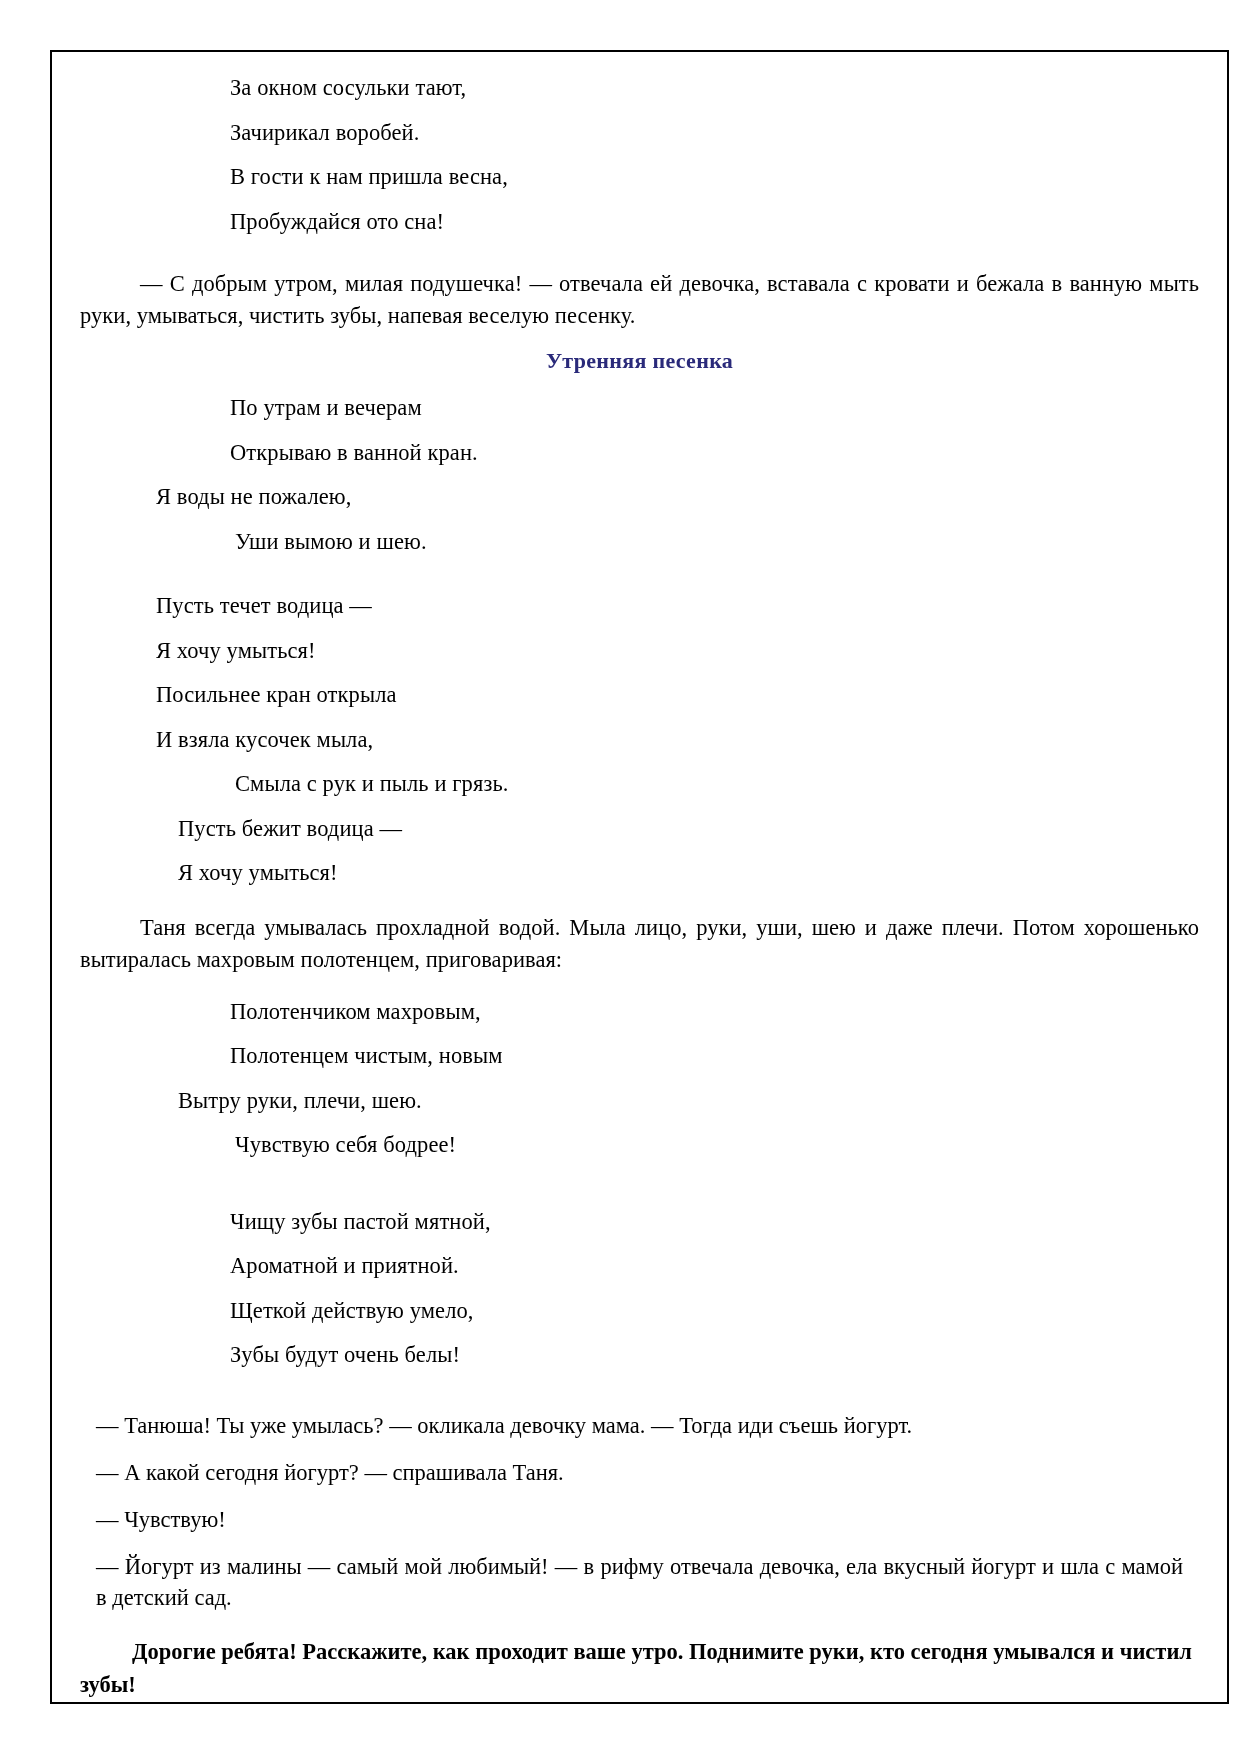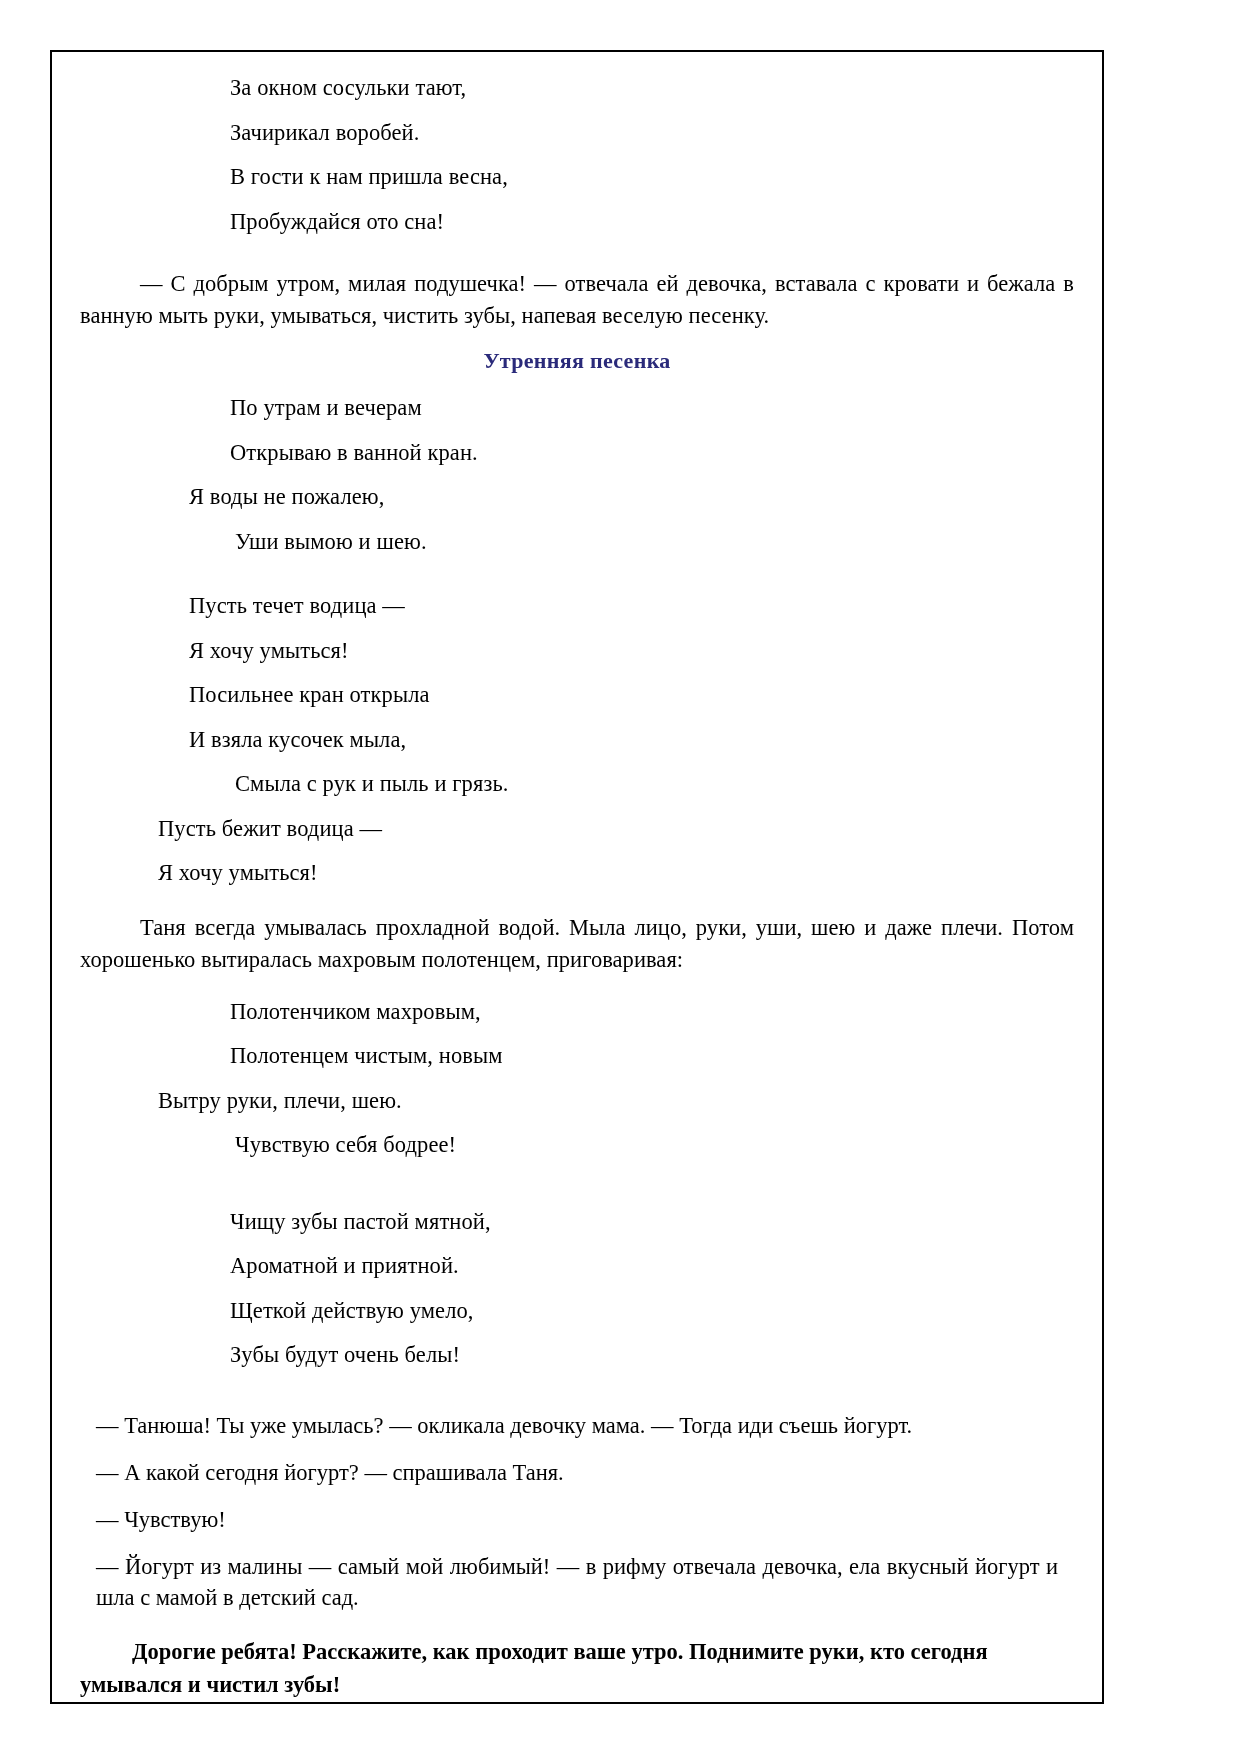--- a/index.html
+++ b/index.html
@@ -12,21 +12,21 @@
     height: 1754px;
     font-family: "Liberation Serif", "DejaVu Serif", serif;
     color: #000000;
     -webkit-font-smoothing: antialiased;
   }
 
   .page {
     position: absolute;
     left: 50px;
     top: 50px;
-    width: 1054px;
+    width: 1179px;
     height: 1654px;
     border: 2px solid #000000;
     box-sizing: border-box;
     background: #ffffff;
     overflow: hidden;
   }
 
   .page-inner {
     padding: 8px 28px 0 28px;
   }
@@ -39,22 +39,22 @@
   }
   .verse-line {
     font-size: 22.5px;
     line-height: 44.5px;
     margin-left: 150px;
     white-space: pre;
     letter-spacing: 0.1px;
   }
   .verse-line.ind-1  { margin-left: 150px; }
   .verse-line.ind-2  { margin-left: 155px; }
-  .verse-line.ind-3  { margin-left: 109px; }
-  .verse-line.ind-4  { margin-left: 78px; }
+  .verse-line.ind-3  { margin-left: 76px; }
+  .verse-line.ind-4  { margin-left: 98px; }
 
   
   .para {
     font-size: 22.5px;
     line-height: 32px;
     text-align: justify;
     text-indent: 60px;
     margin: 0;
     padding: 0;
     letter-spacing: 0.05px;

